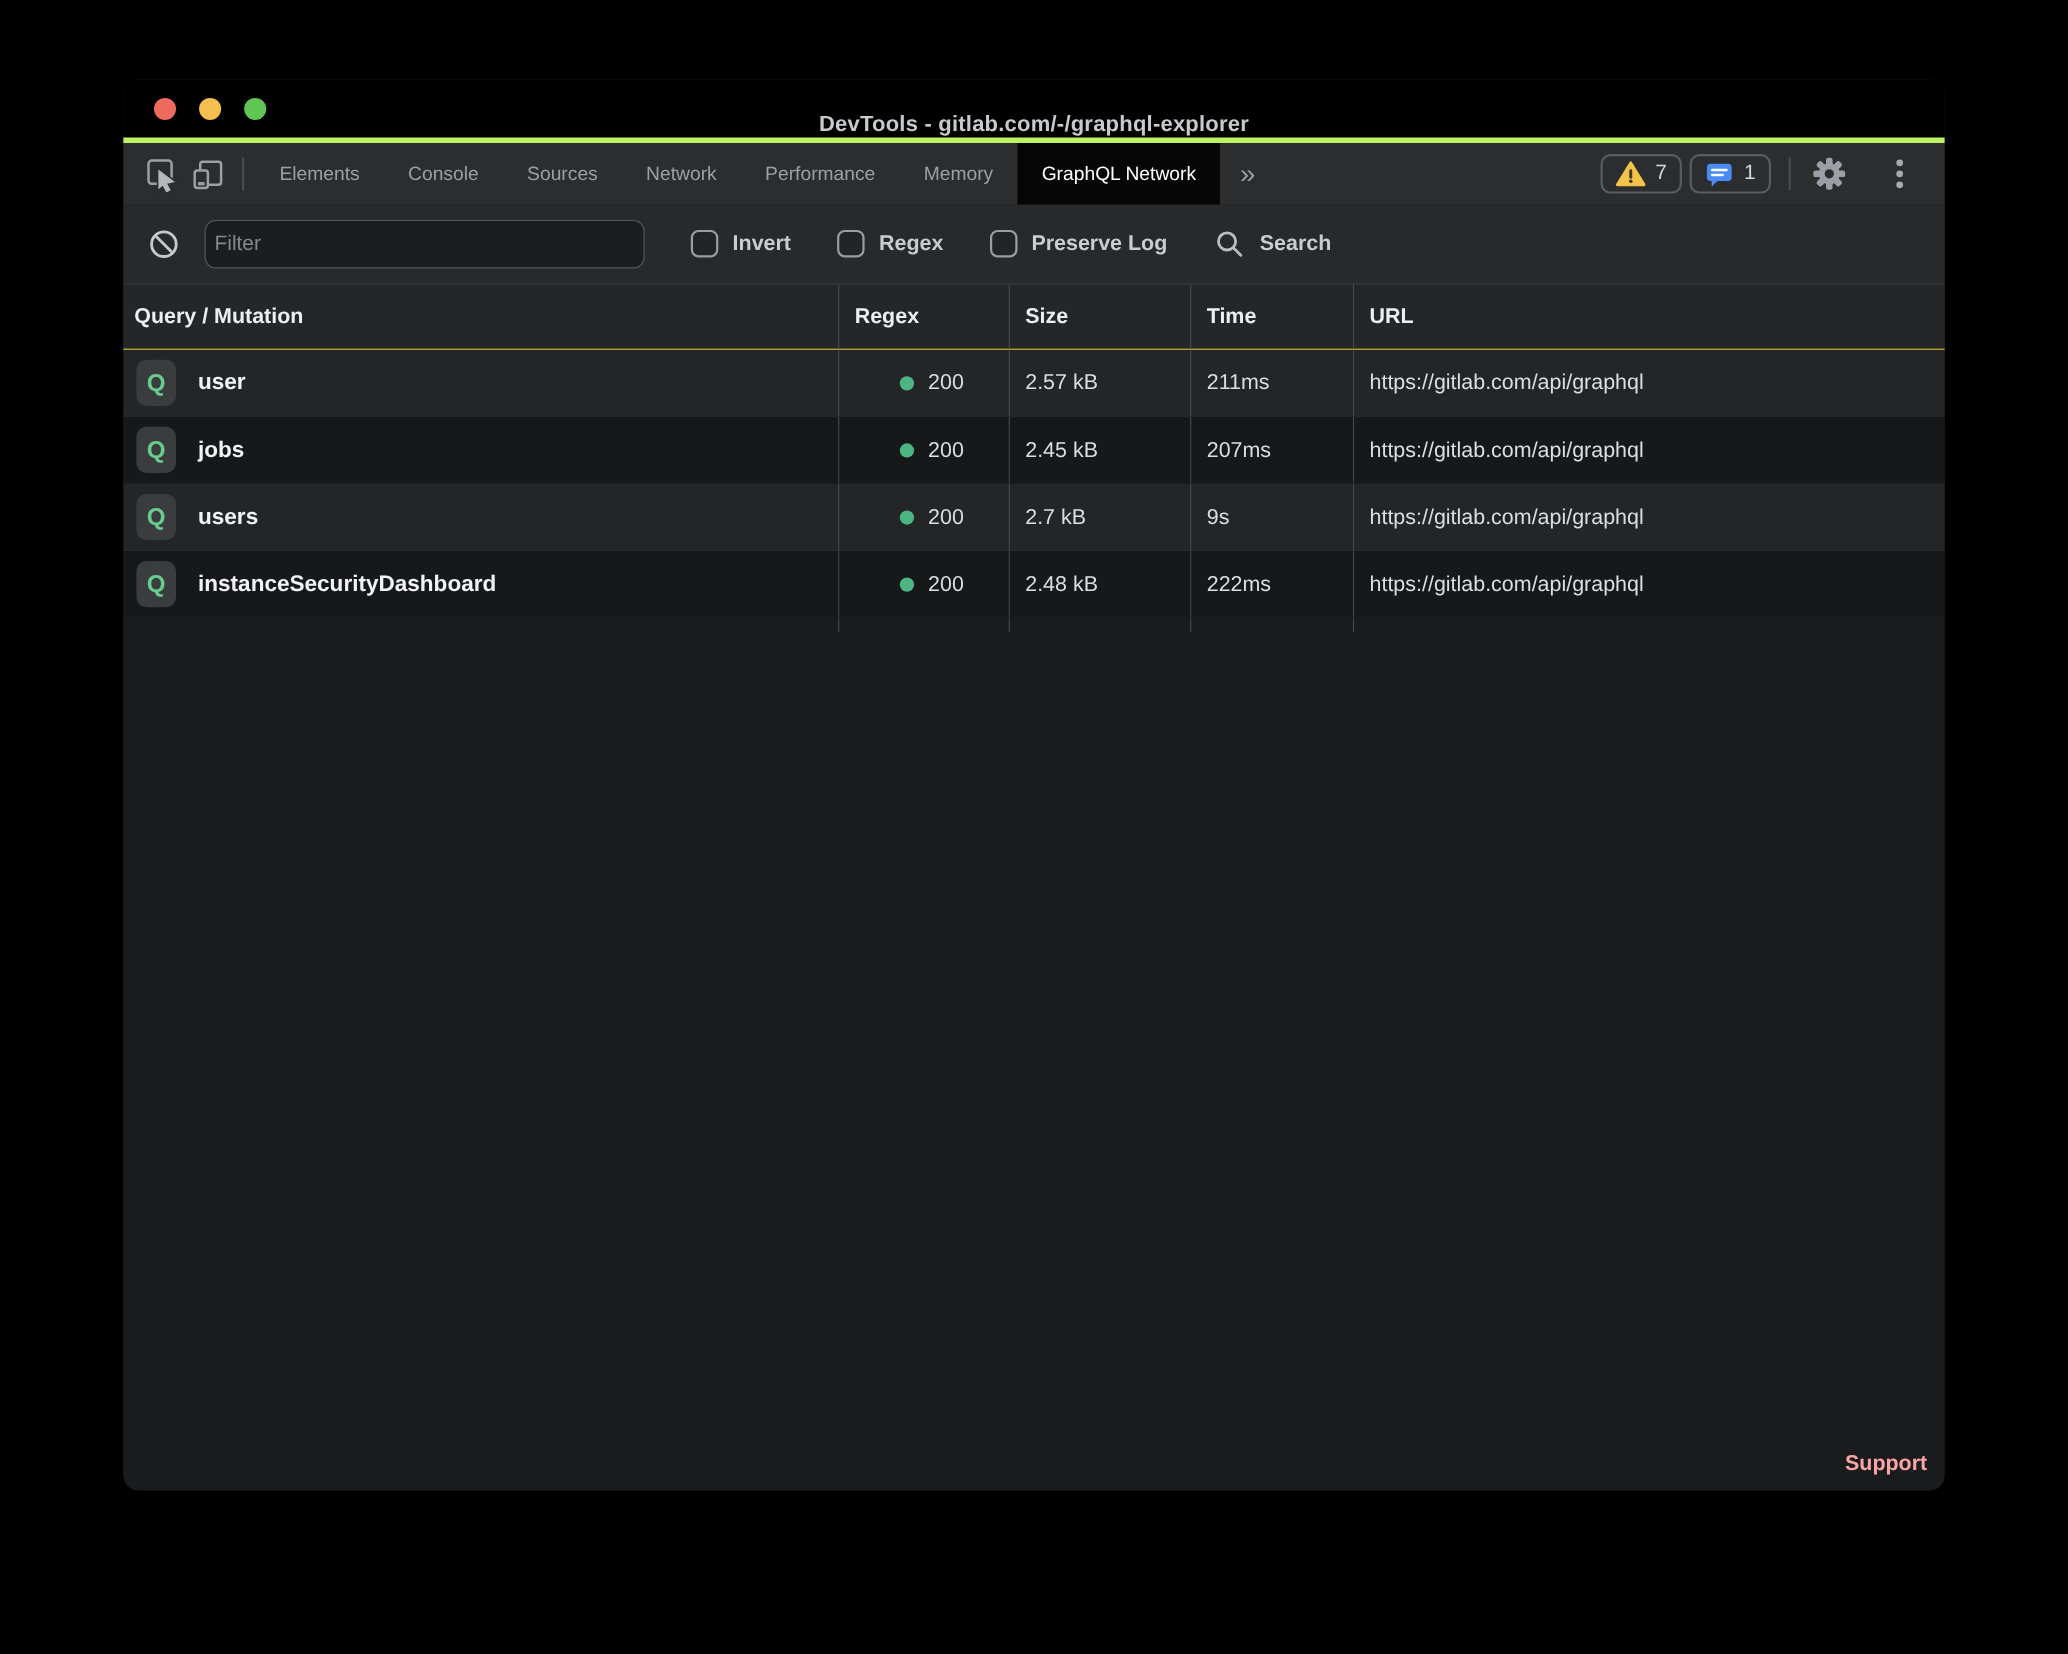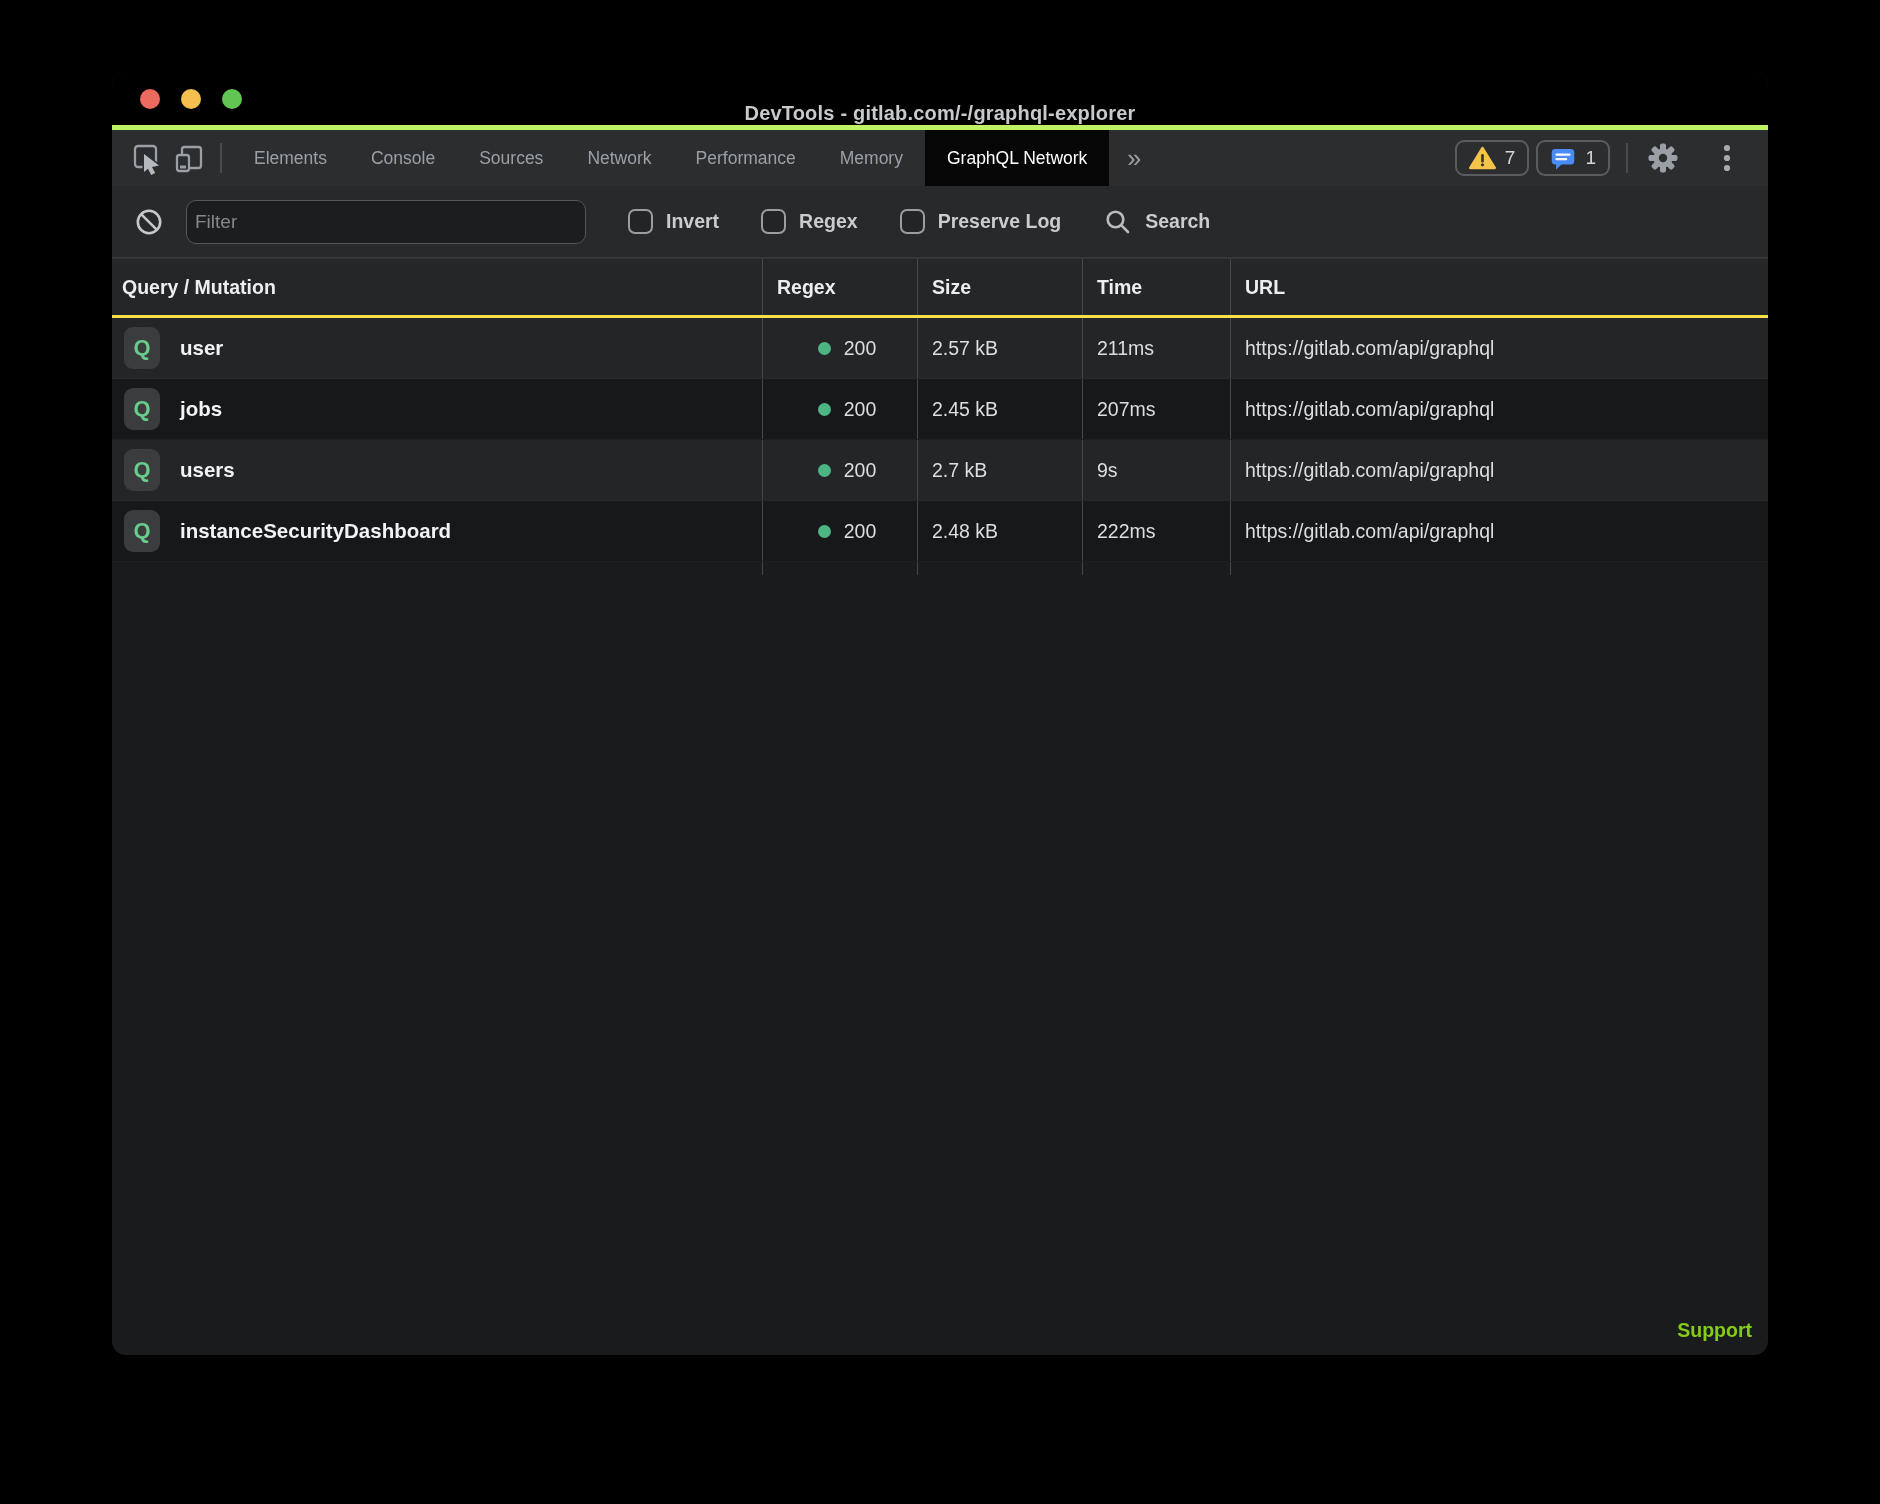--- a/index.html
+++ b/index.html
@@ -43,42 +43,42 @@
   .filter-input::placeholder { color:#85888b; }
   .checkgroup { display:flex; align-items:center; gap:13px; margin-left:42px; }
   .checkbox { width:25px; height:25px; border:2.5px solid #9b9ea1; border-radius:7px;
               background:#222426; flex:none; }
   .checklabel { font-size:19.5px; font-weight:bold; color:#caccce; white-space:nowrap; }
   .searchgroup { display:flex; align-items:center; gap:12px; margin-left:42px; }
 
   
   .grid { display:grid; grid-template-columns:650px 155px 165px 148px 1fr; }
   .table-header { height:60px; background:#242628; border-top:1px solid #333537;
-                  border-bottom:3px solid #fde047; }
+                  border-bottom:1px solid #fde047; }
   .th { display:flex; align-items:center; font-weight:bold; font-size:19.5px;
         color:#eceef0; padding-left:14px; }
   .th:first-child { padding-left:10px; }
   .bl { border-left:1px solid #47494c; }
   .row { height:61px; border-bottom:1px solid rgba(255,255,255,0.03); }
   .row.odd  { background:#232527; }
   .row.even { background:#17181a; }
   .cell { display:flex; align-items:center; padding-left:14px; overflow:hidden; }
   .namecell { gap:20px; padding-left:12px; }
   .qbadge { width:36px; height:42px; border-radius:9px; background:#3a3c3e; color:#69cb8e;
             display:flex; align-items:center; justify-content:center;
             font-weight:bold; font-size:22px; flex:none; }
   .qname { font-weight:bold; font-size:20.5px; color:#f2f3f4; white-space:nowrap; }
   .statuscell { gap:13px;justify-content:center; }
   .dot { width:13px; height:13px; border-radius:50%; background:#4db583; flex:none; }
   .val { font-size:19.5px; color:#dcdee0; white-space:nowrap; }
   .ghost-row { height:13px; background:transparent; }
   .ghost-row div { } 
 
   .support { position:absolute; right:16px; bottom:13px; font-weight:bold;
-             font-size:19.5px; color:#84cc16; }
+             font-size:19.5px; color:#fca5a5; }
 </style>
 </head>
 <body>
 
 <div class="window">
 
   <div class="titlebar">
     <div class="traffic">
       <div class="light" style="background:#ed6a5e"></div>
       <div class="light" style="background:#f4bf4f"></div>

